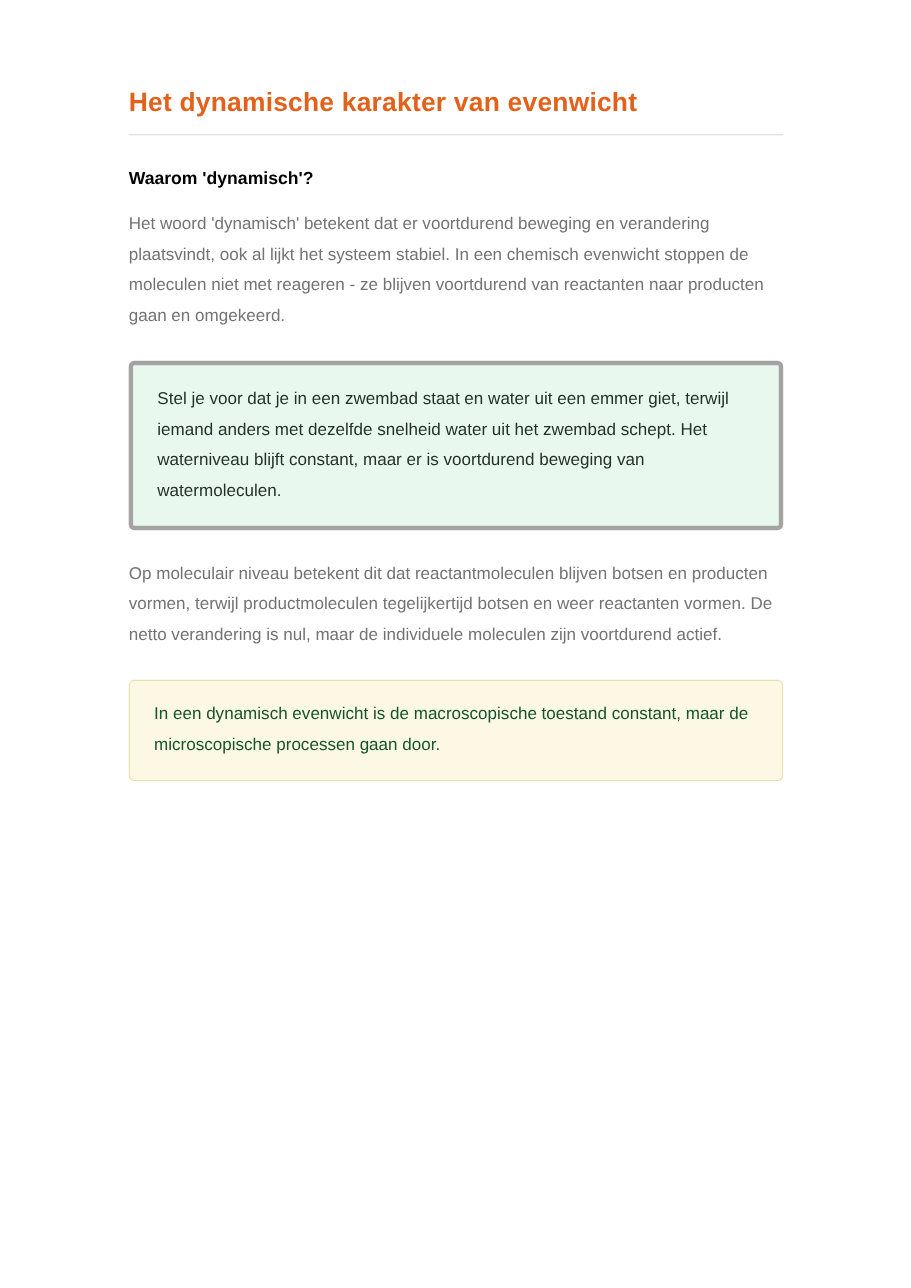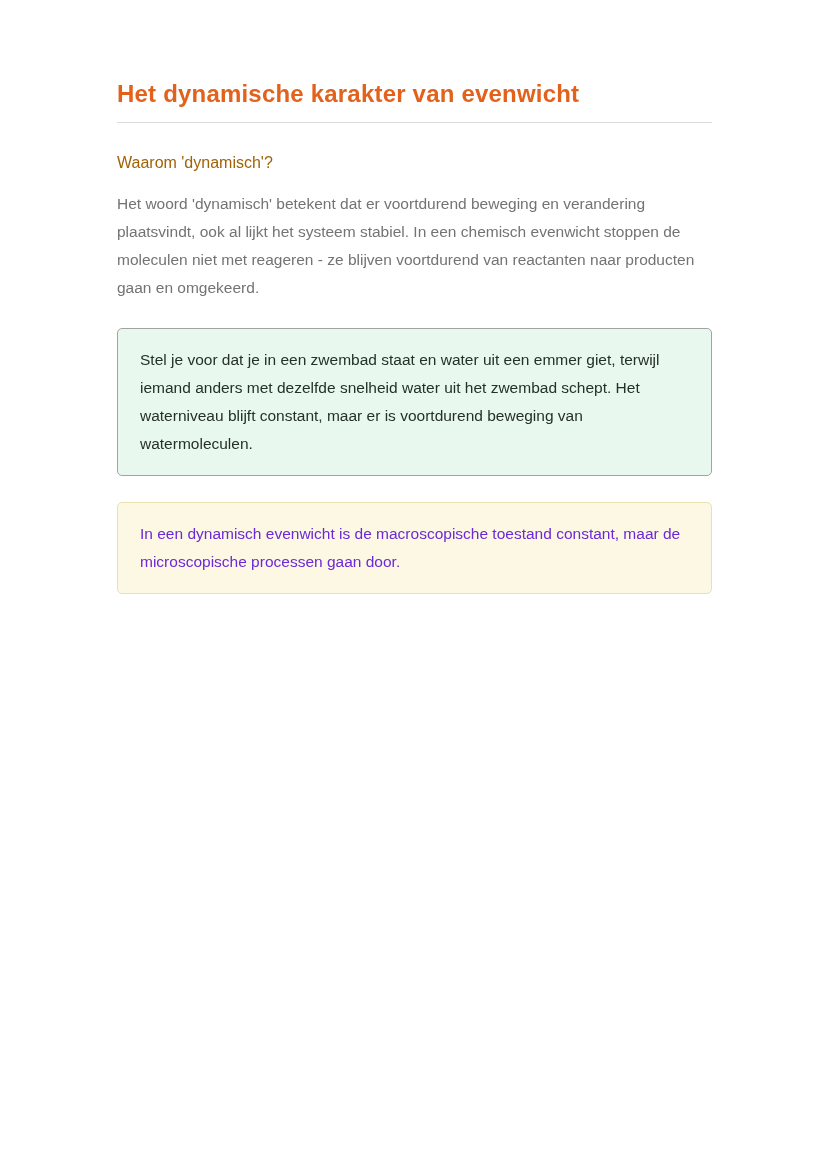--- a/index.html
+++ b/index.html
@@ -23,69 +23,70 @@
     font-weight: 600;
     letter-spacing: 0.2px;
     margin-bottom: 14px;
   }
   .title-divider {
     border: none;
     border-top: 1px solid #dcdcdc;
     margin: 0 0 31px 0;
   }
   .section-heading {
-    color: #a16207;
+    color: #000000;
     font-size: 16px;
-    font-weight: 400;
+    font-weight: 700;
     margin-bottom: 18px;
   }
   .body-paragraph {
     font-size: 15.5px;
     line-height: 28px;
     margin-bottom: 17px;
     color: #737373;
   }
   .callout {
     border-radius: 5px;
     padding: 17px 22px;
     margin: 26px 0 26px 0;
   }
   .callout p {
     font-size: 15.5px;
     line-height: 28px;
     color: #253028;
   }
   .callout-example {
     background: #e9f8ef;
-    border: 1px solid #a3a3a3;
+    border: 4px solid #a3a3a3;
   }
   .callout-keypoint {
     background: #fcf8e3;
     border: 1px solid #e9e1b2;
   }
   .callout-keypoint p {
-    color: #6d28d9;
+    color: #14532d;
   }
 </style>
 </head>
 <body>
 
 <div class="page">
 
   <h1 class="page-title">Het dynamische karakter van evenwicht</h1>
 
   <hr class="title-divider">
 
   <h2 class="section-heading">Waarom 'dynamisch'?</h2>
 
   <p class="body-paragraph">Het woord 'dynamisch' betekent dat er voortdurend beweging en verandering plaatsvindt, ook al lijkt het systeem stabiel. In een chemisch evenwicht stoppen de moleculen niet met reageren - ze blijven voortdurend van reactanten naar producten gaan en omgekeerd.</p>
 
 
   <div class="callout callout-example">
     <p>Stel je voor dat je in een zwembad staat en water uit een emmer giet, terwijl iemand anders met dezelfde snelheid water uit het zwembad schept. Het waterniveau blijft constant, maar er is voortdurend beweging van watermoleculen.</p>
   </div>
 
+  <p class="body-paragraph">Op moleculair niveau betekent dit dat reactantmoleculen blijven botsen en producten vormen, terwijl productmoleculen tegelijkertijd botsen en weer reactanten vormen. De netto verandering is nul, maar de individuele moleculen zijn voortdurend actief.</p>
 
   <div class="callout callout-keypoint">
     <p>In een dynamisch evenwicht is de macroscopische toestand constant, maar de microscopische processen gaan door.</p>
   </div>
 
 </div>
 
 </body></html>

